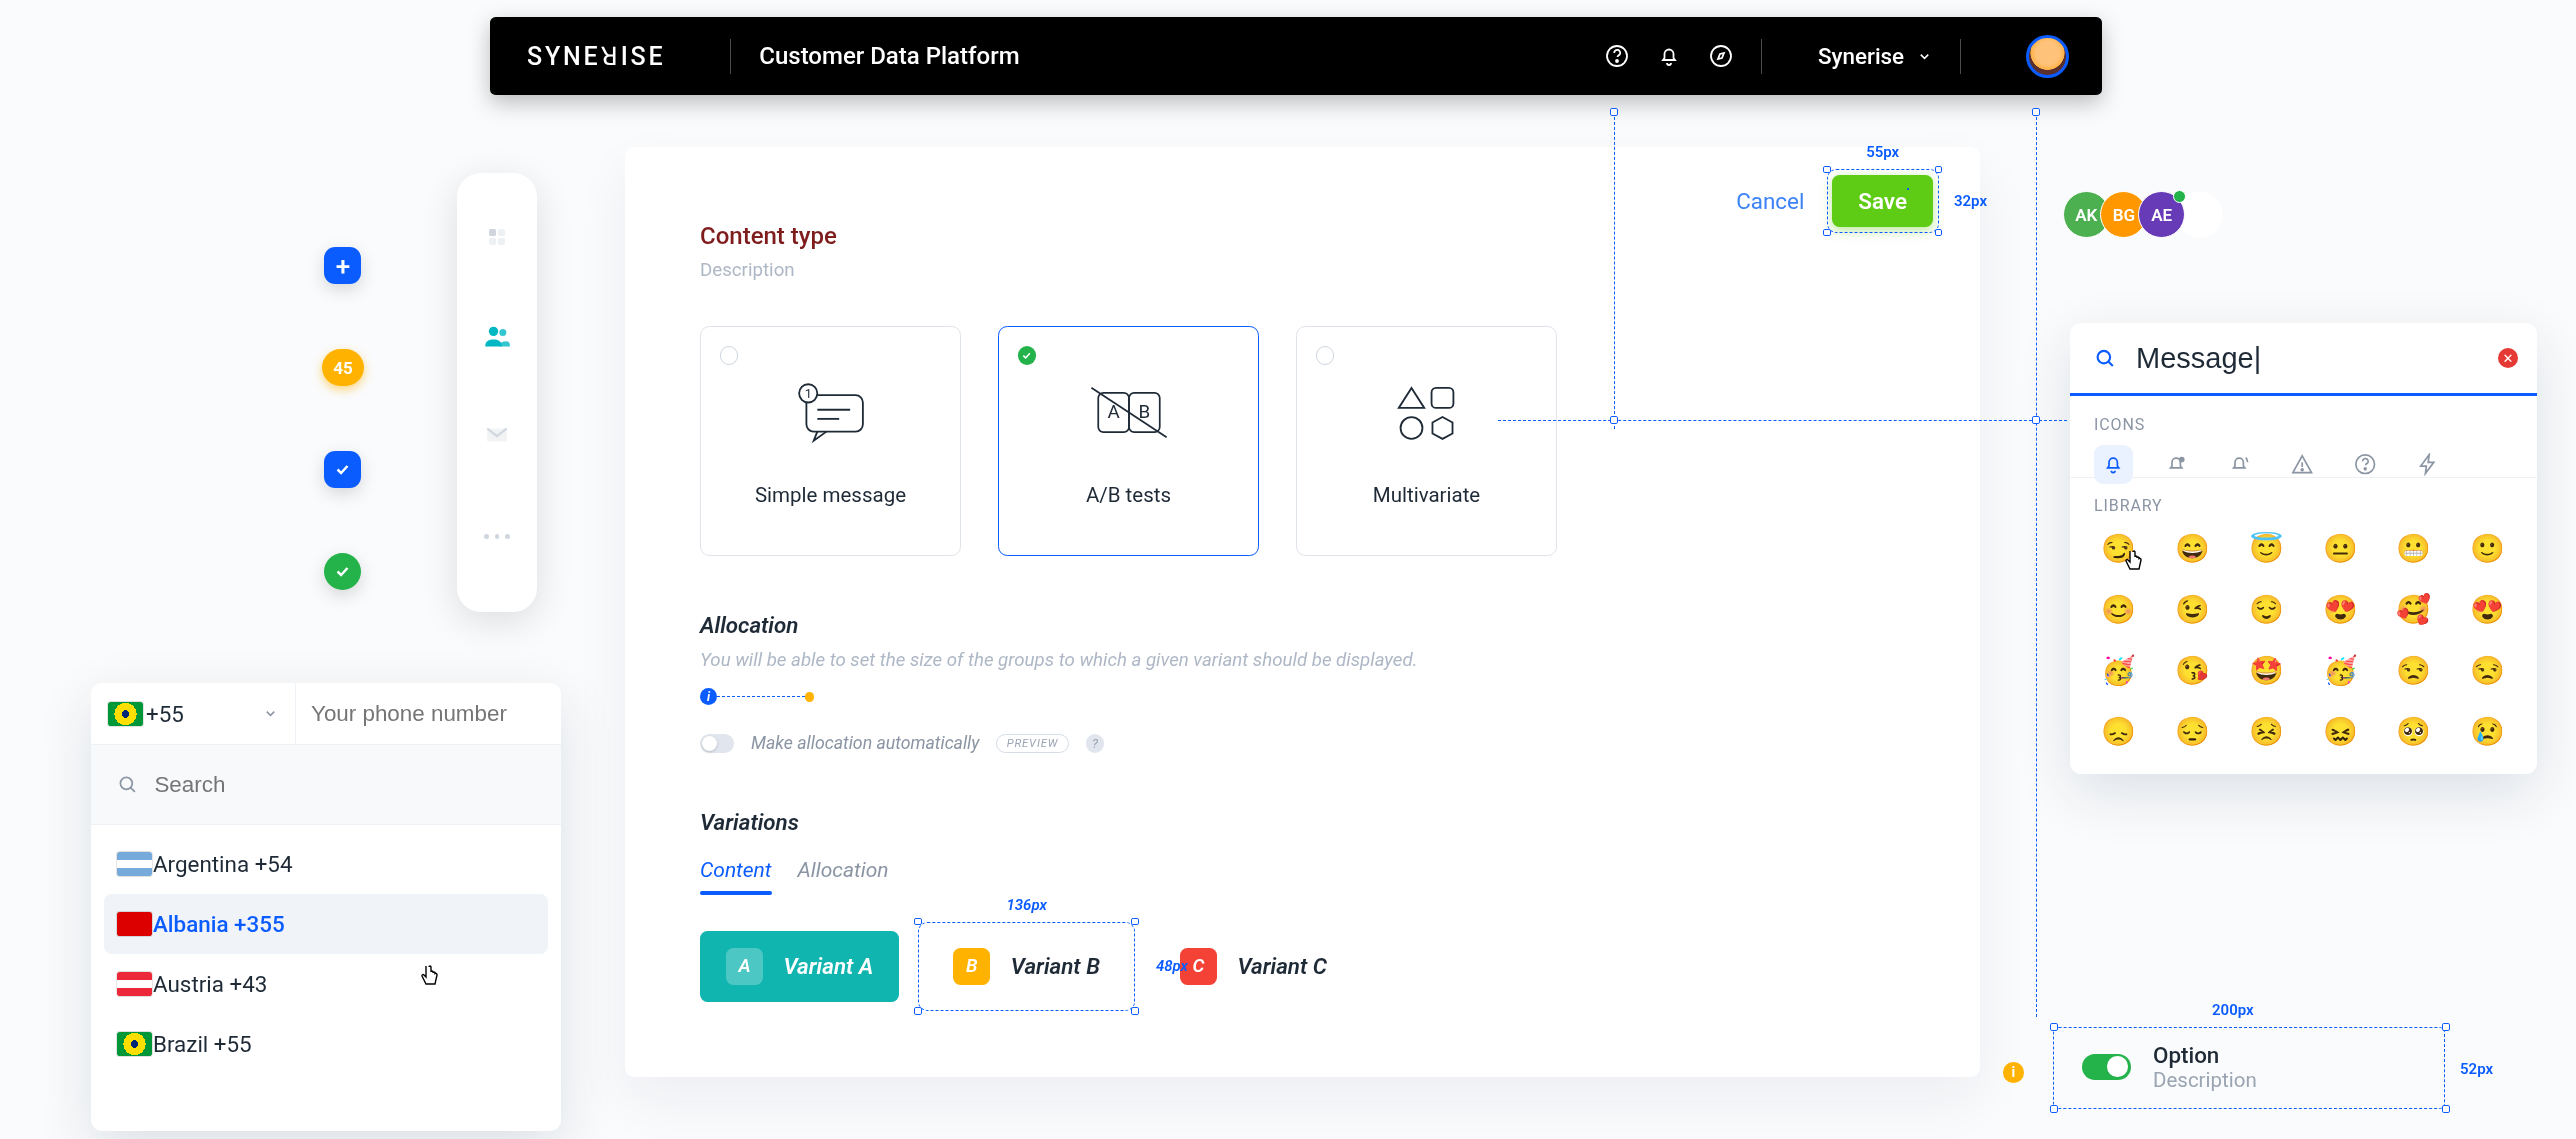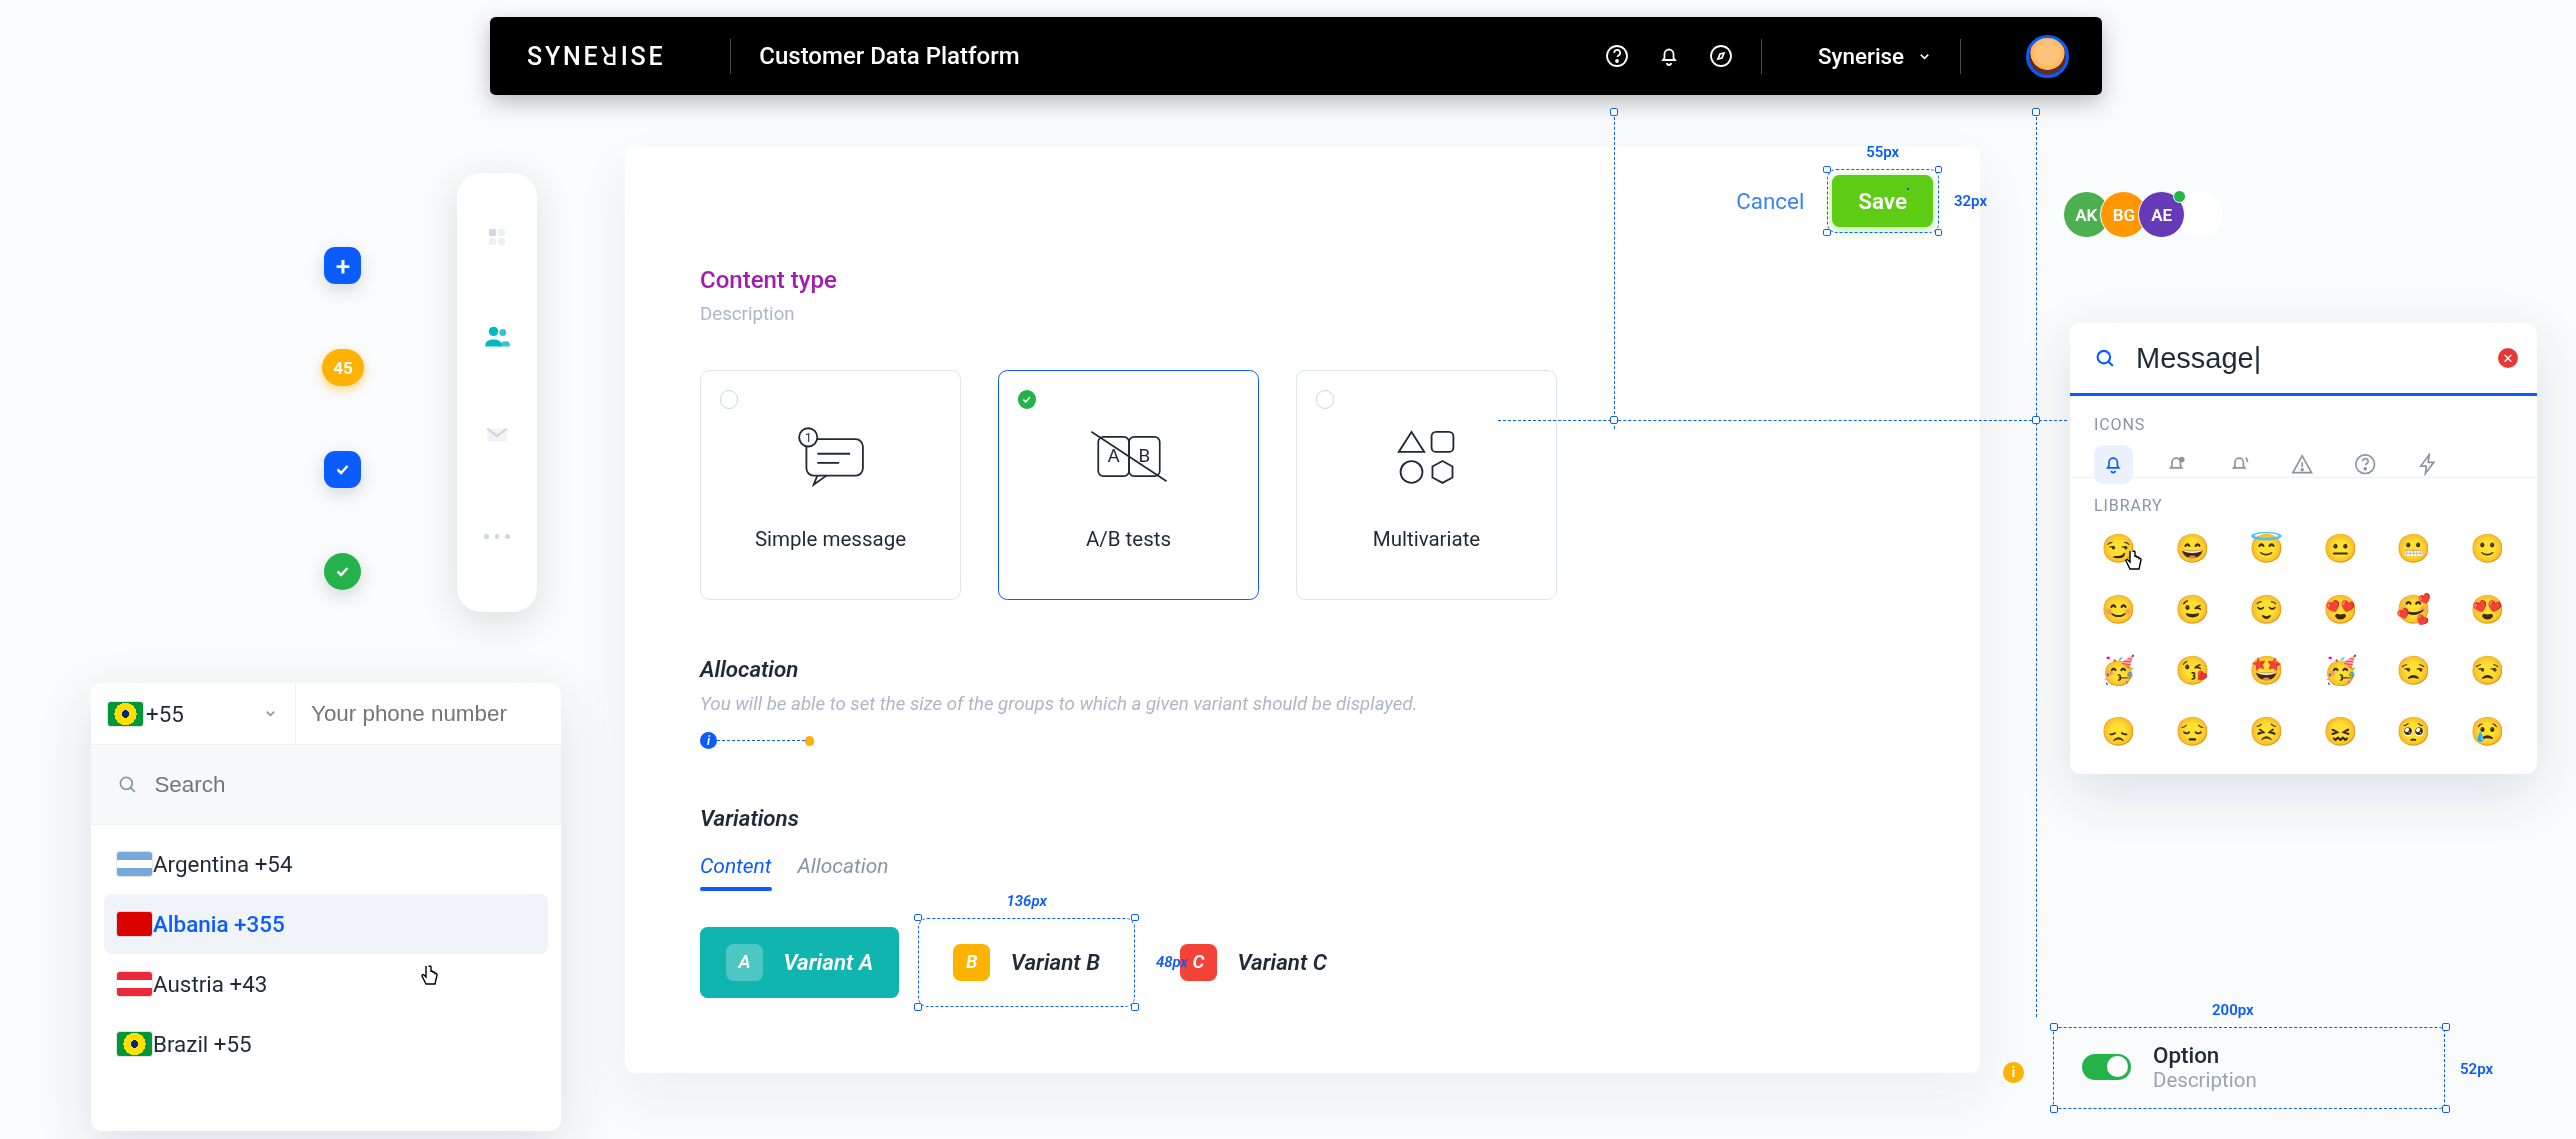--- a/index.html
+++ b/index.html
@@ -54,21 +54,21 @@
 
   
   .card { position:absolute; left:625px; top:147px; width:1355px; background:#fff; border-radius:9.3px; padding: 75px; box-shadow: 0 23px 56px rgba(0,40,80,.06);}
   .card-actions { position:absolute; right:47px; top:28px; display:flex; align-items:center; gap:28px; }
   .btn-cancel { font-size:22.4px; color:#3b82f6; cursor:pointer; }
   .btn-save  { position:relative; background:#5ecb15; color:#fff; font-size:22.4px; font-weight:600; padding: 13px 26px; border-radius:7.5px; cursor:pointer; box-shadow: 0 3.7px 11.2px rgba(94,203,21,.4);}
   .btn-save::before, .btn-save::after { content:""; position:absolute; border:0.9px dashed #0b5cff; }
   .btn-save::before { inset:-5.6px; border-radius:9.3px;}
   .save-hh, .save-vh { position:absolute; font-size:15px; color:#0b5cff; font-weight:600;}
   .save-tl, .save-tr, .save-bl, .save-br { position:absolute; width:7.5px; height:7.5px; background:#fff; border:0.9px solid #0b5cff; border-radius:1.9px;}
-  .card h3 { font-size:24px; font-weight:500; color:#a21caf;margin-top:44px;}
+  .card h3 { font-size:24px; font-weight:500; color:#7f1d1d;}
   .card .sub { font-size:18.7px; color:#aeb7c5; margin-top:9.3px;}
 
   .opts { display:flex; gap:37px; margin-top:45px; }
   .opt  { position:relative; width:261px; height:230px; border:1.4px solid #dfe4ea; border-radius:9.3px; display:flex; flex-direction:column; align-items:center; justify-content:center; gap:34px; cursor:pointer; }
   .opt.sel { border:1.9px solid #0b5cff; }
   .opt .radio { position:absolute; left:18.7px; top:18.7px; width:18.7px; height:18.7px; border-radius:50%; border:1.4px solid #cfd6de;}
   .opt.sel .radio { background:#24b34b; border:none; display:flex; align-items:center; justify-content:center;}
   .opt.sel .radio svg{ width:11.2px; height:11.2px; }
   .opt .icn { width:82px; height:73px; color:#1f2a37; display:flex; align-items:center; justify-content:center;}
   .opt .lbl { font-size:20.5px; color:#1f2a37; }
@@ -317,20 +317,26 @@
     </div>
   </div>
 
   <div class="sect">
     <h4>Allocation</h4>
     <p>You will be able to set the size of the groups to which a given variant should be displayed.</p>
     <div class="info-line">
       <div class="info-dot">i</div>
       <div class="info-dash"></div>
       <div class="info-end"></div>
+    </div>
+    <div class="alloc-tog">
+      <div class="tog"></div>
+      <span class="alloc-desc">Make allocation automatically</span>
+      <span class="preview-pill">PREVIEW</span>
+      <div class="q-circ">?</div>
     </div>
   </div>
 
   <div class="sect">
     <h4>Variations</h4>
     <div class="tabs">
       <div class="tab active">Content</div>
       <div class="tab">Allocation</div>
     </div>
     <div class="variants">

